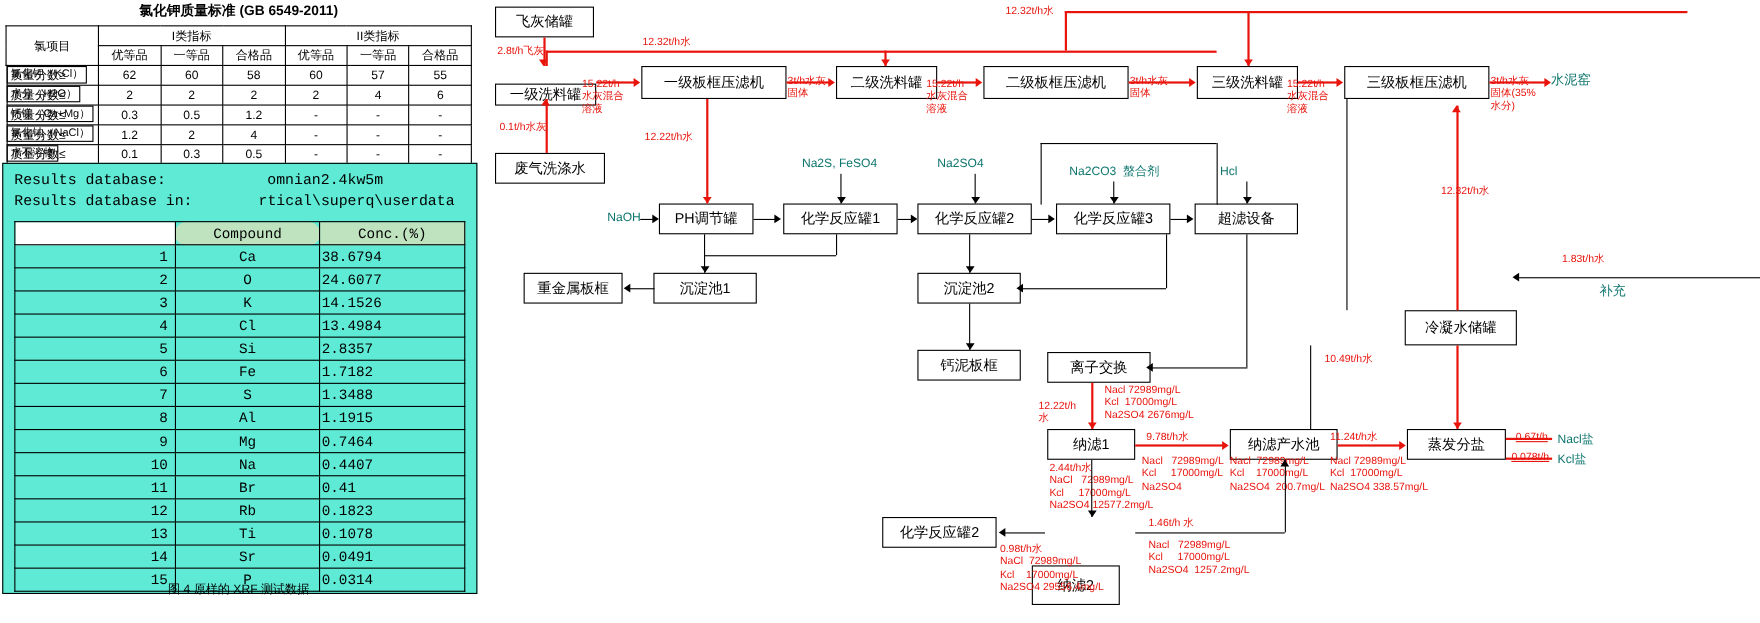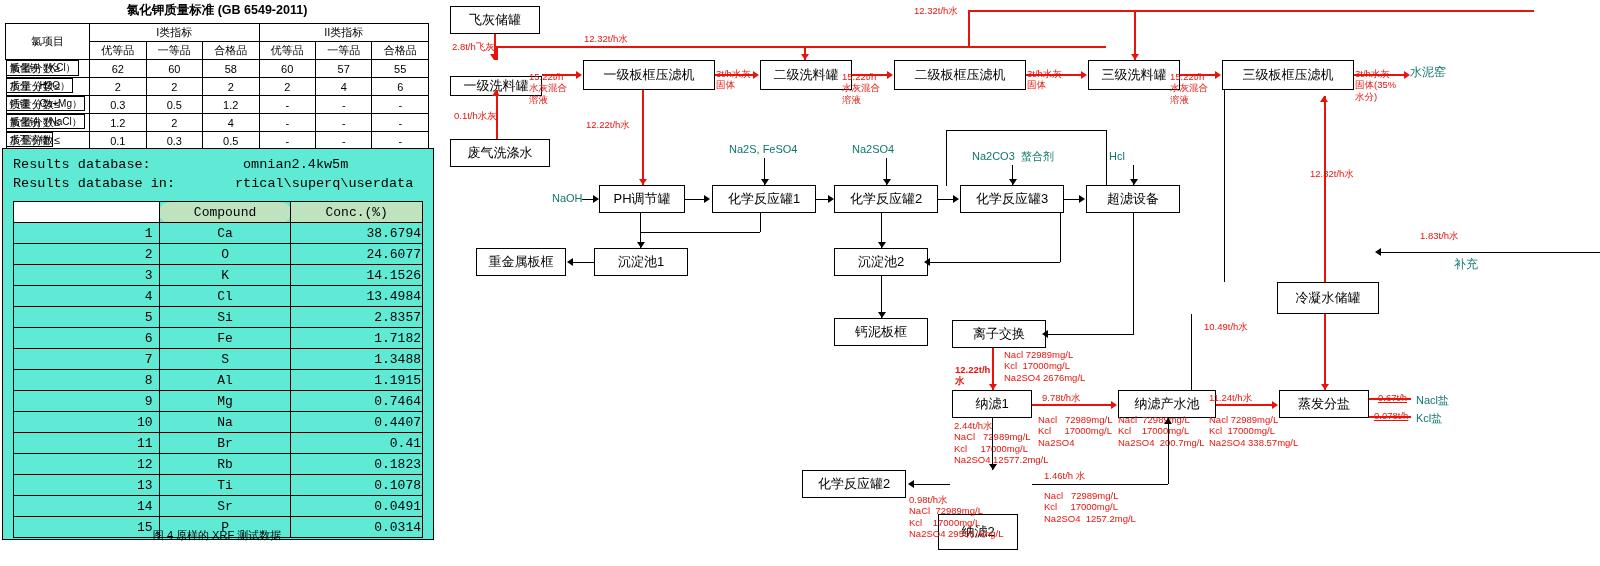--- a/index.html
+++ b/index.html
@@ -18,21 +18,21 @@
   #results-box{left:2px;top:148px;width:430px;height:390px;border:1px solid #000;background:#5eead4;}
   .res-line{font-family:"Liberation Mono",monospace;font-size:13.5px;color:#000;white-space:pre;}
   #res-l1{left:10px;top:8px;}
   #res-l2{left:10px;top:27px;}
   #res-v1{left:240px;top:8px;}
   #res-v2{left:232px;top:27px;}
   table.xrf{border-collapse:collapse;position:absolute;left:10px;top:52px;width:410px;font-family:"Liberation Mono",monospace;font-size:13px;}
   table.xrf td{border:1px solid #000;height:18px;color:#000;}
   table.xrf td.idx{width:140px;text-align:right;padding-right:6px;}
   table.xrf td.cmp{width:130px;text-align:center;border-radius:10px;}
-  table.xrf td.cnc{width:130px;text-align:right;}
+  table.xrf td.cnc{width:130px;text-align:left;}
   table.xrf tr.head td{background:#bfe3bf;text-align:center;}
   table.xrf tr.head td.idx{background:#fff;border-left:1px solid #000;}
   #fig-cap{left:0;top:528px;width:434px;text-align:center;font-size:11px;color:#000;}
 
   
   #flow{left:434px;top:0;width:1166px;height:566px;}
   .node{position:absolute;border:1px solid #000;background:#fff;display:flex;align-items:center;justify-content:center;
         font-size:13px;color:#000;text-align:center;line-height:1.1;box-sizing:border-box;}
   .lbl{position:absolute;font-size:10px;color:#0f766e;white-space:pre;line-height:1.15;}
   .rlbl{position:absolute;font-size:9.5px;color:#e8140c;white-space:pre;line-height:1.2;}
@@ -268,21 +268,21 @@
 溶液</div>
   <div class="rlbl" style="left:282px;top:68px;">3t/h水灰
 固体</div>
   <div class="rlbl" style="left:593px;top:68px;">3t/h水灰
 固体</div>
   <div class="rlbl" style="left:921px;top:68px;">3t/h水灰
 固体(35%
 水分)</div>
   <div class="rlbl" style="left:20px;top:110px;">0.1t/h水灰</div>
   <div class="rlbl" style="left:152px;top:119px;">12.22t/h水</div>
-  <div class="rlbl" style="left:521px;top:364px;font-weight:bold;">12.22t/h
+  <div class="rlbl" style="left:510px;top:364px;">12.22t/h
 水</div>
   <div class="rlbl" style="left:570px;top:349px;">Nacl 72989mg/L
 Kcl  17000mg/L
 Na2SO4 2676mg/L</div>
   <div class="rlbl" style="left:520px;top:420px;">2.44t/h水
 NaCl   72989mg/L
 Kcl     17000mg/L
 Na2SO4 12577.2mg/L</div>
   <div class="rlbl" style="left:604px;top:414px;">Nacl   72989mg/L
 Kcl     17000mg/L

